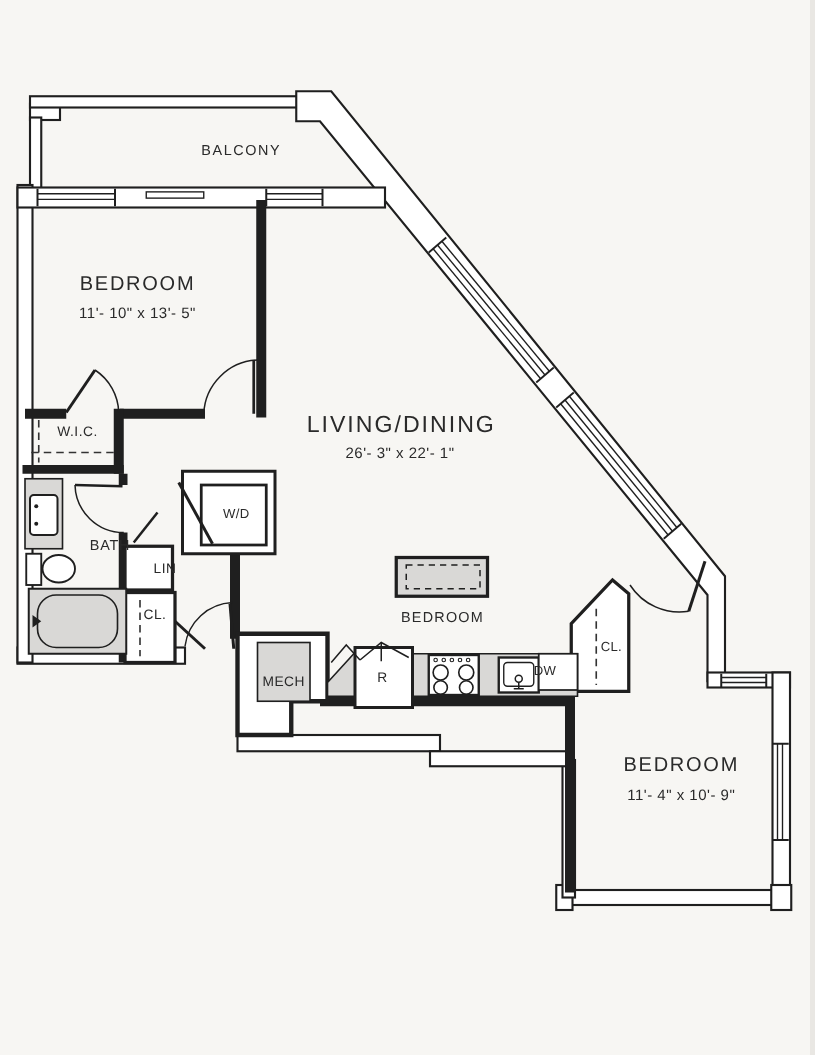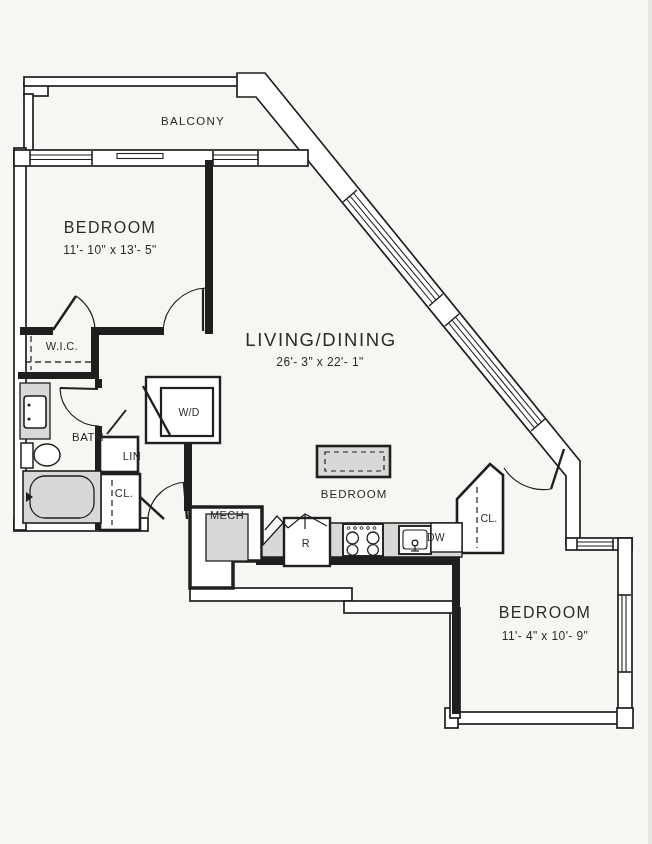--- a/index.html
+++ b/index.html
@@ -195,21 +195,21 @@
 <div class="lbl living-name" style="left:321px;top:340px">LIVING/DINING</div>
 <div class="lbl room-dim" style="left:320px;top:360px">26'- 3" x 22'- 1"</div>
 
 <div class="lbl small" style="left:62px;top:346px">W.I.C.</div>
 <div class="lbl med" style="left:88px;top:438px">BATH</div>
 <div class="lbl small" style="left:132px;top:456px">LIN</div>
 <div class="lbl small" style="left:124px;top:493px">CL.</div>
 <div class="lbl tiny" style="left:189px;top:412px">W/D</div>
 
 <div class="lbl med" style="left:354px;top:495px;letter-spacing:1px">BEDROOM</div>
-<div class="lbl small" style="left:227px;top:515px">MECH</div>
+<div class="lbl small" style="left:227px;top:546px">MECH</div>
 <div class="lbl small" style="left:306px;top:543px">R</div>
 <div class="lbl tiny" style="left:436px;top:537px">DW</div>
 <div class="lbl tiny" style="left:489px;top:518px">CL.</div>
 
 <div class="lbl room-name" style="left:545px;top:613px">BEDROOM</div>
 <div class="lbl room-dim" style="left:545px;top:634px">11'- 4" x 10'- 9"</div>
 
 </div>
 
 </body></html>

